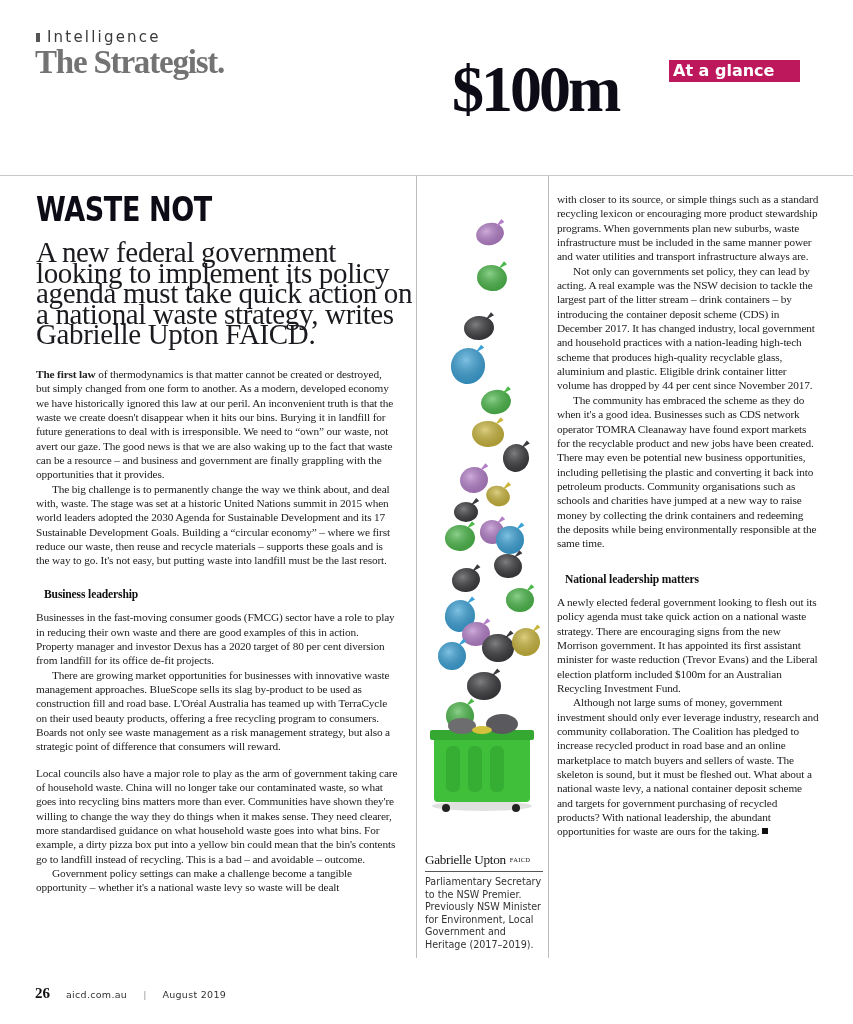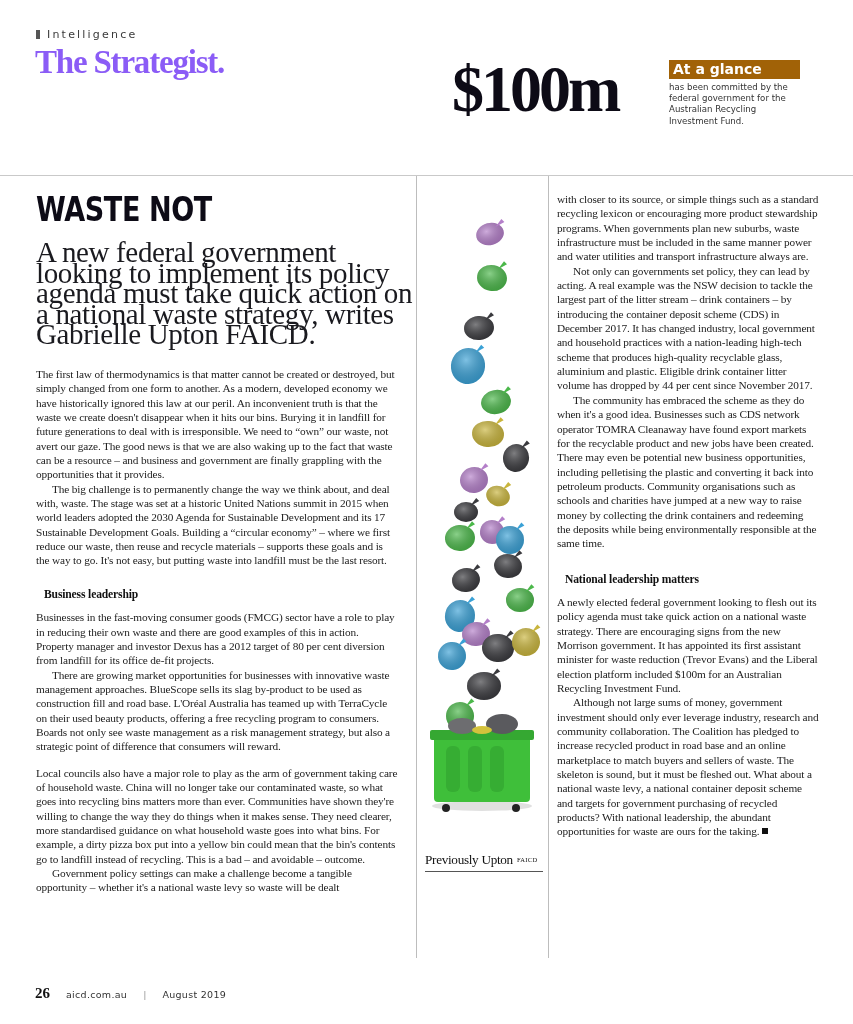--- a/index.html
+++ b/index.html
@@ -2,44 +2,44 @@
 <html><head>
 <meta charset="utf-8">
 <style>
   html, body { margin: 0; padding: 0; background: #ffffff; }
   body { width: 853px; height: 1024px; position: relative; overflow: hidden; color: #1a1a1f; }
   .abs { position: absolute; }
   .sans { font-family: "DejaVu Sans", "Liberation Sans", sans-serif; }
   .serif { font-family: "Liberation Serif", "DejaVu Serif", serif; }
 
   
-  #section-tag { left: 36px; top: 28px; font-size: 11px; letter-spacing: 2.2px; color: #3a3a3a; display:flex; align-items:center; gap:7px; }
+  #section-tag { left: 36px; top: 28px; font-size: 15px; letter-spacing: 2.2px; color: #3a3a3a; display:flex; align-items:center; gap:7px; }
   #section-tag .bar { width: 4px; height: 9px; background: #555; display:inline-block; }
-  #brand { left: 35px; top: 44px; font-size: 33px; font-weight: 700; letter-spacing: -1.2px; color: #8b5cf6; }
+  #brand { left: 35px; top: 44px; font-size: 33px; font-weight: 700; letter-spacing: -1.2px; color: #737373; }
 
   #big-stat { left: 452px; top: 58px; font-size: 64px; font-weight: 700; letter-spacing: -3px; color: #0d0b16; line-height: 1; transform: scaleY(1.02); }
   #glance-box { left: 669px; top: 60px; width: 131px; }
-  #glance-label { background: #a16207; color: #fff; font-size: 14px; font-weight: 700; padding: 1px 5px 2px 4px; }
+  #glance-label { background: #be185d; color: #fff; font-size: 16px; font-weight: 700; padding: 1px 5px 2px 4px; }
   #glance-text { font-size: 8.6px; line-height: 11.2px; color: #333; margin-top: 3px; }
 
   
   #h-rule { left: 0; top: 175px; width: 853px; height: 1px; background: #c9c9c9; }
   #v-rule-1 { left: 416px; top: 176px; width: 1px; height: 782px; background: #bdbdbd; }
   #v-rule-2 { left: 548px; top: 176px; width: 1px; height: 782px; background: #bdbdbd; }
 
   
   #headline { left: 36px; top: 190px; font-family: "DejaVu Sans", "Liberation Sans", sans-serif; font-weight: 700; font-size: 33px; letter-spacing: -0.5px; color: #0d0b16; transform: scaleX(0.82); transform-origin: left top; }
   #standfirst { left: 36px; top: 242px; width: 380px; font-size: 29px; line-height: 20.5px; color: #1a1a1f; letter-spacing: -0.35px; }
 
   
   .body-col { font-size: 11.3px; line-height: 14.35px; color: #222; letter-spacing: -0.15px; }
   .body-col p { margin: 0; }
   .body-col p.indent { text-indent: 16px; }
   .body-col h3 { margin: 8px; font-size: 11.6px; font-weight: 700; color: #111; line-height: 14.35px; }
-  .body-col .lead { font-weight: 400; }
+  .body-col .lead { font-weight: 700; }
   #col-left { left: 36px; top: 367px; width: 362px; }
   #col-left .gap { height: 12px; }
   #col-right { left: 557px; top: 192px; width: 262px; }
   #col-right .gap { height: 14px; }
   .end-mark { display:inline-block; width: 6px; height: 6px; background: #111; margin-left: 3px; vertical-align: 1px; }
 
   
   #illustration { left: 424px; top: 196px; width: 118px; height: 640px; }
 
   
@@ -59,36 +59,35 @@
 
 <div id="section-tag" class="abs sans">
   <span class="bar"></span>
   <span>Intelligence</span>
 </div>
 <div id="brand" class="abs serif">The Strategist.</div>
 
 <div id="big-stat" class="abs serif">$100m</div>
 <div id="glance-box" class="abs sans">
   <div id="glance-label">At a glance</div>
-  <div id="glance-text">has been committed by the federal government for the Australian Recycling Investment Fund.</div>
 </div>
 
 <div id="h-rule" class="abs"></div>
 <div id="v-rule-1" class="abs"></div>
 <div id="v-rule-2" class="abs"></div>
 
 <div id="headline" class="abs">WASTE NOT</div>
 <div id="standfirst" class="abs serif">A new federal government looking to implement its policy agenda must take quick action on a national waste strategy, writes Gabrielle Upton FAICD.</div>
 
 <div id="col-left" class="abs serif body-col">
   <p><span class="lead">The first law</span><span> of thermodynamics is that matter cannot be created or destroyed, but simply changed from one form to another. As a modern, developed economy we have historically ignored this law at our peril. An inconvenient truth is that the waste we create doesn't disappear when it hits our bins. Burying it in landfill for future generations to deal with is irresponsible. We need to “own” our waste, not avert our gaze. The good news is that we are also waking up to the fact that waste can be a resource – and business and government are finally grappling with the opportunities that it provides.</span></p>
   <p class="indent">The big challenge is to permanently change the way we think about, and deal with, waste. The stage was set at a historic United Nations summit in 2015 when world leaders adopted the 2030 Agenda for Sustainable Development and its 17 Sustainable Development Goals. Building a “circular economy” – where we first reduce our waste, then reuse and recycle materials – supports these goals and is the way to go. It's not easy, but putting waste into landfill must be the last resort.</p>
   <div class="gap"></div>
   <h3>Business leadership</h3>
-  <p>Businesses in the fast-moving consumer goods (FMCG) sector have a role to play in reducing their own waste and there are good examples of this in action. Property manager and investor Dexus has a 2012 target of 80 per cent diversion from landfill for its office de-fit projects.</p>
+  <p>Businesses in the fast-moving consumer goods (FMCG) sector have a role to play in reducing their own waste and there are good examples of this in action. Property manager and investor Dexus has a 2020 target of 80 per cent diversion from landfill for its office de-fit projects.</p>
   <p class="indent">There are growing market opportunities for businesses with innovative waste management approaches. BlueScope sells its slag by-product to be used as construction fill and road base. L'Oréal Australia has teamed up with TerraCycle on their used beauty products, offering a free recycling program to consumers. Boards not only see waste management as a risk management strategy, but also a strategic point of difference that consumers will reward.</p>
   <div class="gap"></div>
   <p>Local councils also have a major role to play as the arm of government taking care of household waste. China will no longer take our contaminated waste, so what goes into recycling bins matters more than ever. Communities have shown they're willing to change the way they do things when it makes sense. They need clearer, more standardised guidance on what household waste goes into what bins. For example, a dirty pizza box put into a yellow bin could mean that the bin's contents go to landfill instead of recycling. This is a bad – and avoidable – outcome.</p>
   <p class="indent">Government policy settings can make a challenge become a tangible opportunity – whether it's a national waste levy so waste will be dealt</p>
 </div>
 
 <svg id="illustration" class="abs" viewBox="0 0 118 640">
   <defs>
     <radialGradient id="shade" cx="40%" cy="35%" r="70%">
       <stop offset="0%" stop-color="#ffffff" stop-opacity="0.35"></stop>
@@ -176,22 +175,23 @@
     <circle cx="22" cy="612" r="4" fill="#222"></circle>
     <circle cx="92" cy="612" r="4" fill="#222"></circle>
     <ellipse cx="38" cy="530" rx="14" ry="8" fill="#6d6d70"></ellipse>
     <ellipse cx="78" cy="528" rx="16" ry="10" fill="#5a5a5e"></ellipse>
     <ellipse cx="58" cy="534" rx="10" ry="4" fill="#d4c23c"></ellipse>
   </g>
 </svg>
 
 <div id="author-box" class="abs">
   <div id="author-name" class="serif">
-    <span>Previously Upton</span><span class="post">FAICD</span>
+    <span>Gabrielle Upton</span><span class="post">FAICD</span>
   </div>
+  <div id="author-bio" class="sans">Parliamentary Secretary to the NSW Premier. Previously NSW Minister for Environment, Local Government and Heritage (2017–2019).</div>
 </div>
 
 <div id="col-right" class="abs serif body-col">
   <p>with closer to its source, or simple things such as a standard recycling lexicon or encouraging more product stewardship programs. When governments plan new suburbs, waste infrastructure must be included in the same manner power and water utilities and transport infrastructure always are.</p>
   <p class="indent">Not only can governments set policy, they can lead by acting. A real example was the NSW decision to tackle the largest part of the litter stream – drink containers – by introducing the container deposit scheme (CDS) in December 2017. It has changed industry, local government and household practices with a nation-leading high-tech scheme that produces high-quality recyclable glass, aluminium and plastic. Eligible drink container litter volume has dropped by 44 per cent since November 2017.</p>
   <p class="indent">The community has embraced the scheme as they do when it's a good idea. Businesses such as CDS network operator TOMRA Cleanaway have found export markets for the recyclable product and new jobs have been created. There may even be potential new business opportunities, including pelletising the plastic and converting it back into petroleum products. Community organisations such as schools and charities have jumped at a new way to raise money by collecting the drink containers and redeeming the deposits while being environmentally responsible at the same time.</p>
   <div class="gap"></div>
   <h3>National leadership matters</h3>
   <p>A newly elected federal government looking to flesh out its policy agenda must take quick action on a national waste strategy. There are encouraging signs from the new Morrison government. It has appointed its first assistant minister for waste reduction (Trevor Evans) and the Liberal election platform included $100m for an Australian Recycling Investment Fund.</p>
   <p class="indent"><span>Although not large sums of money, government investment should only ever leverage industry, research and community collaboration. The Coalition has pledged to increase recycled product in road base and an online marketplace to match buyers and sellers of waste. The skeleton is sound, but it must be fleshed out. What about a national waste levy, a national container deposit scheme and targets for government purchasing of recycled products? With national leadership, the abundant opportunities for waste are ours for the taking.</span><span class="end-mark"></span></p>

